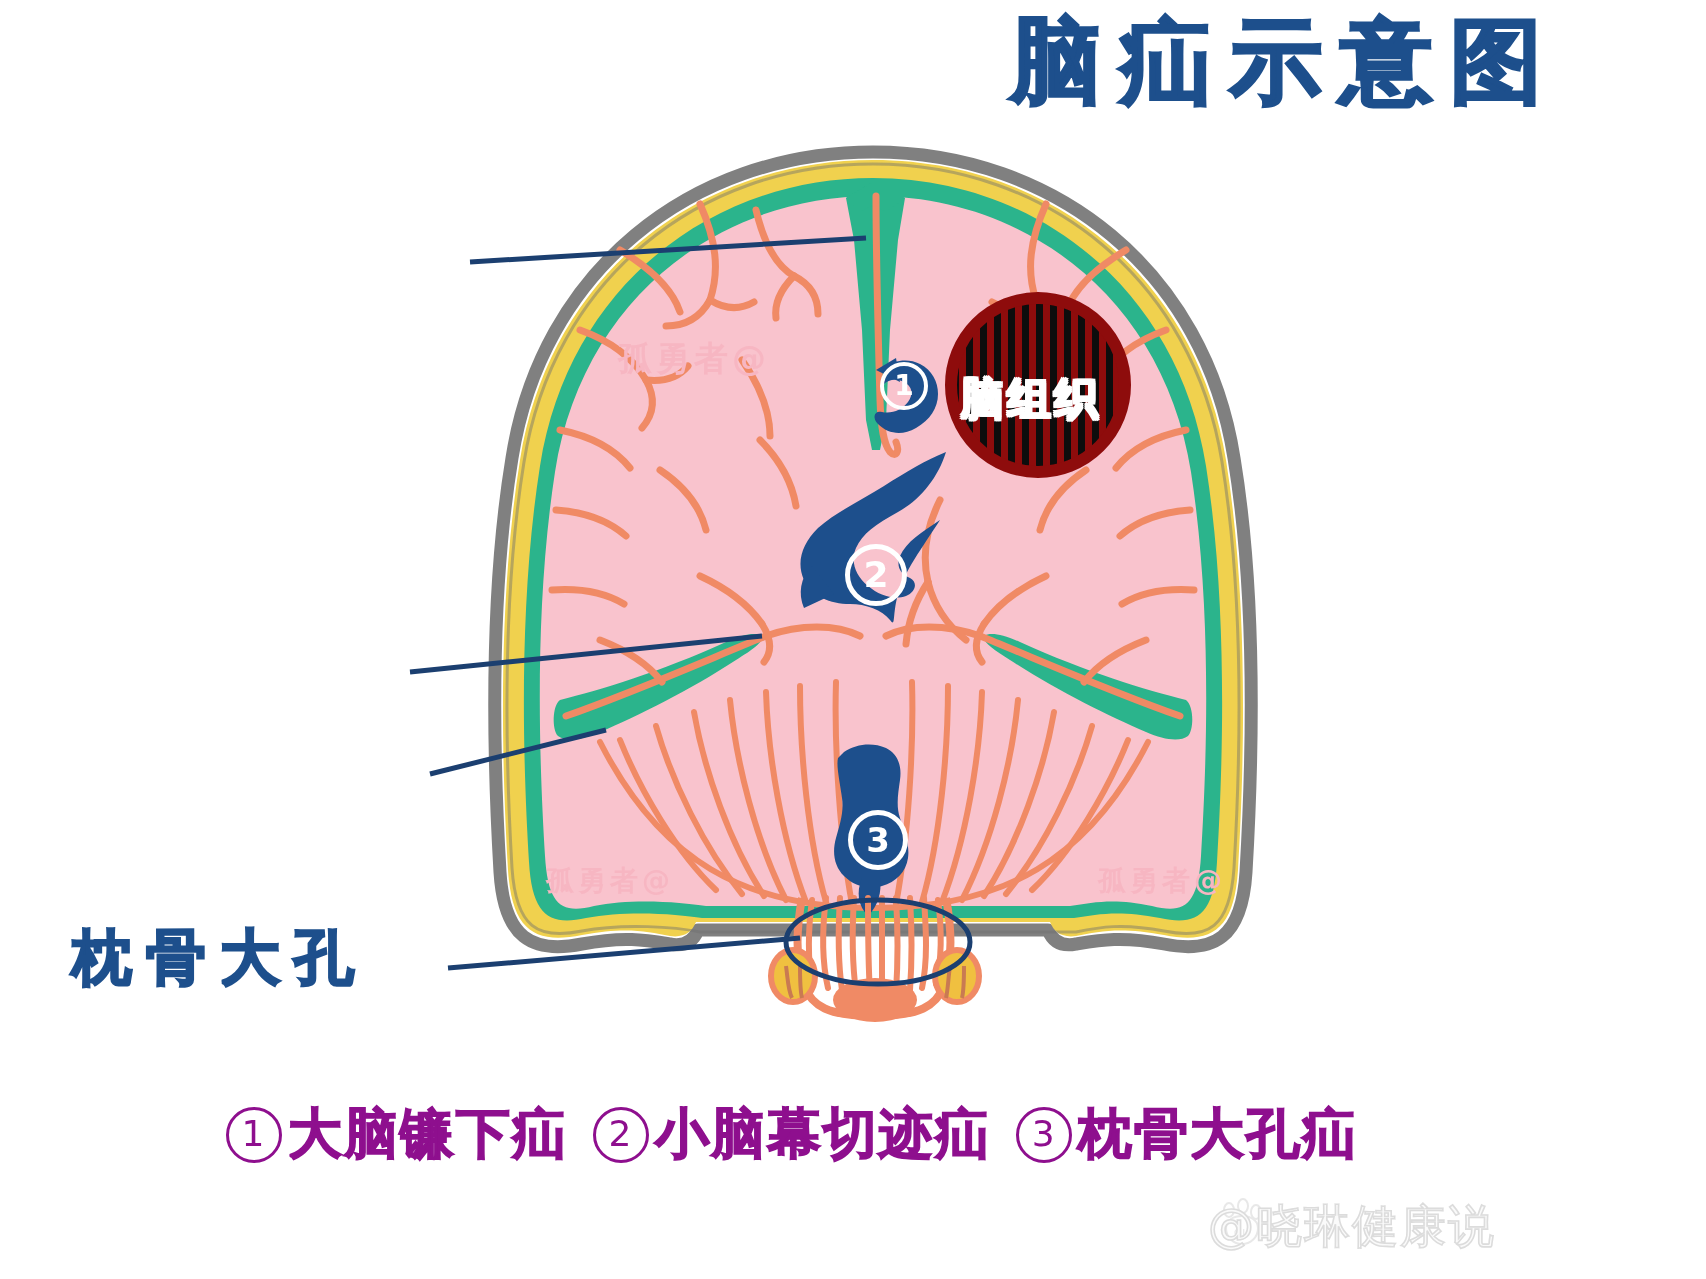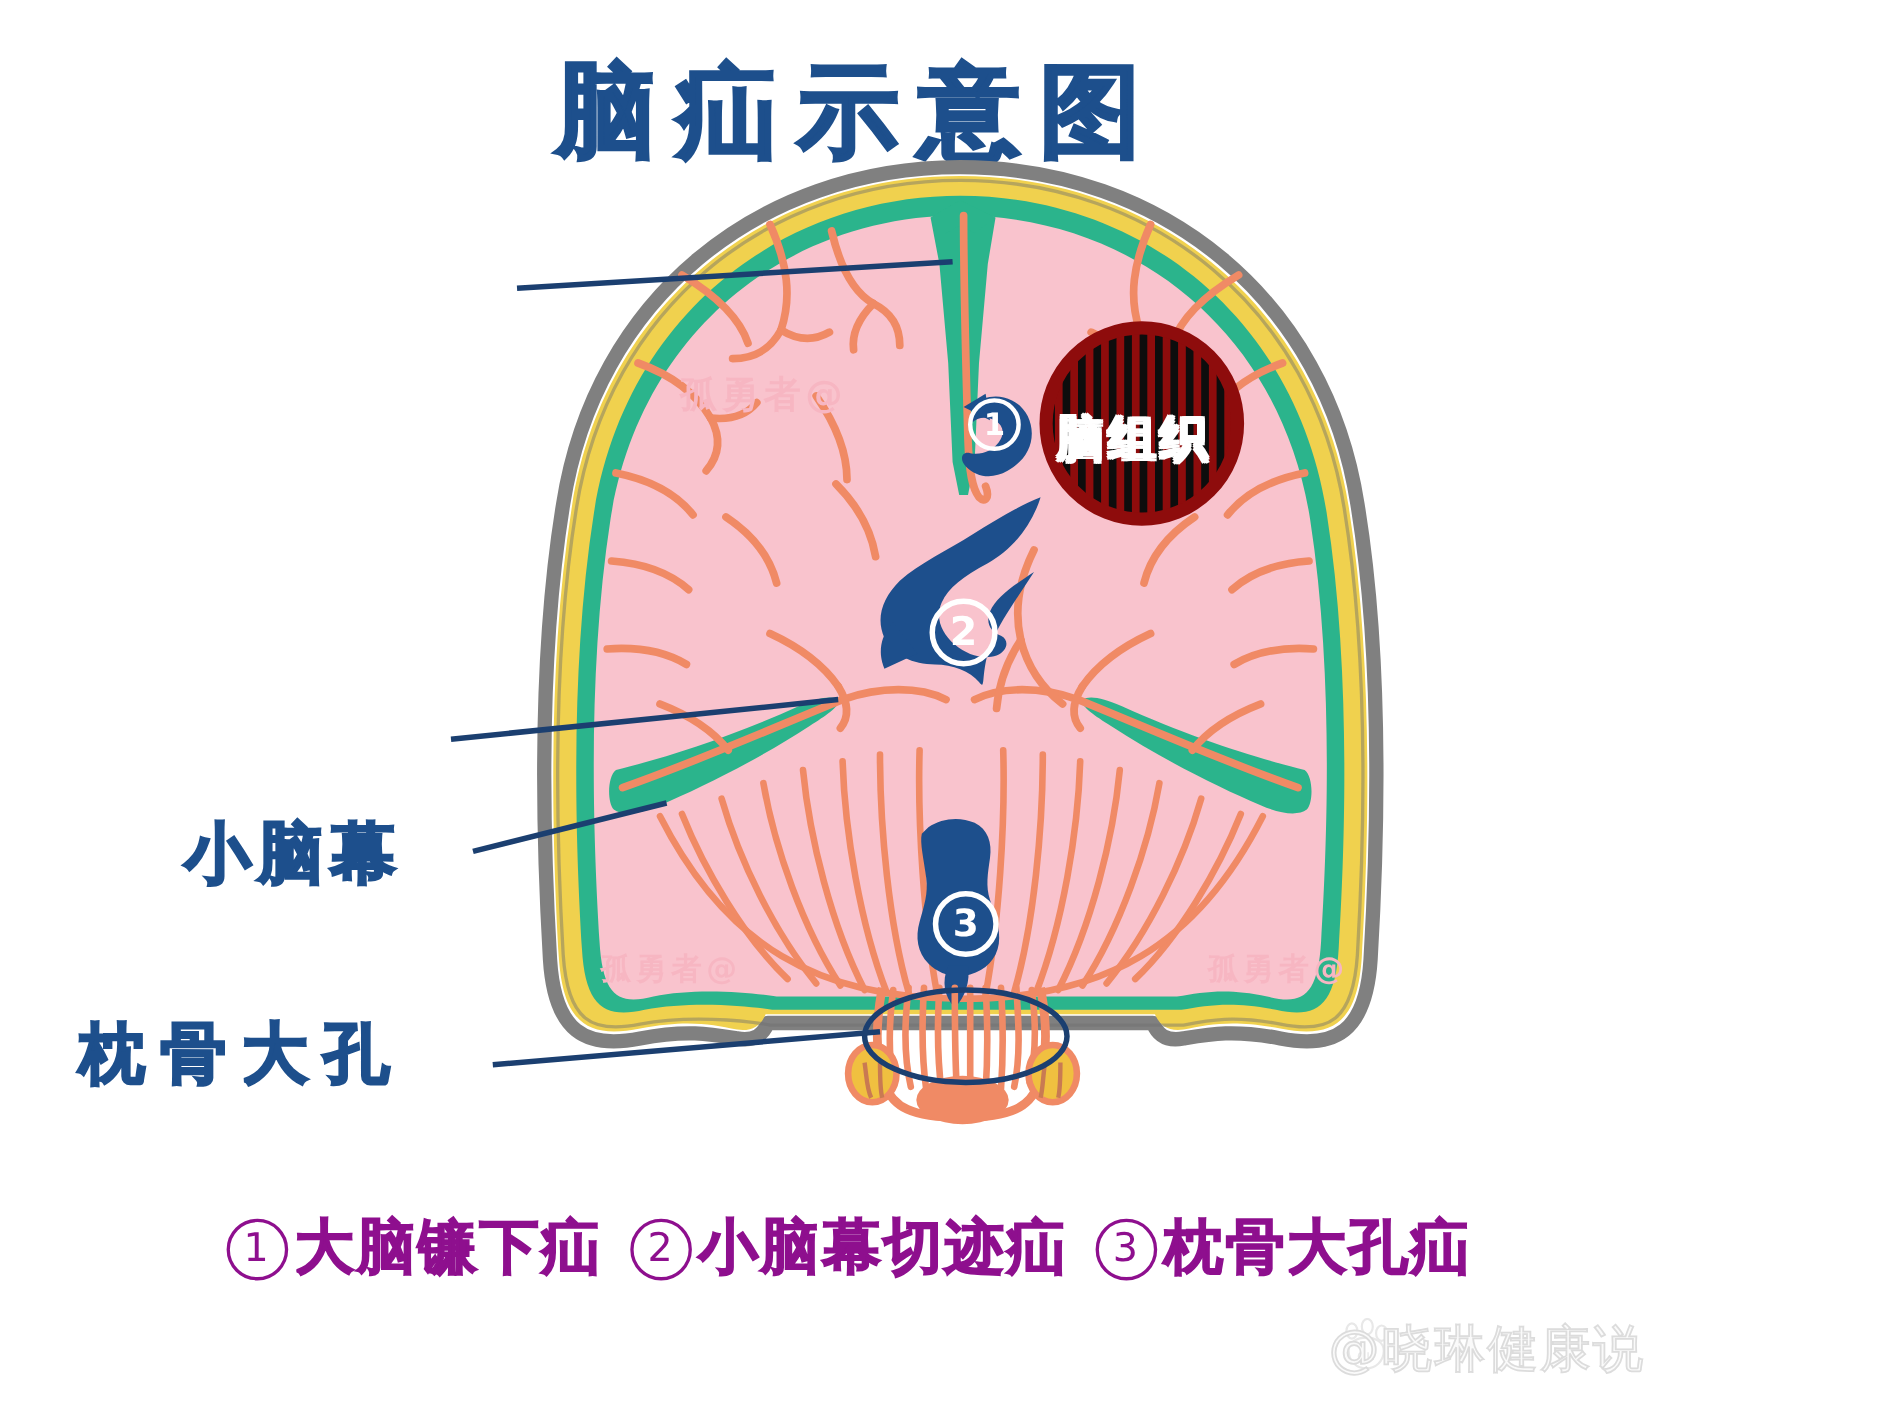--- a/index.html
+++ b/index.html
@@ -21,29 +21,28 @@
     width: 1706px;
     height: 1279px;
     background: #ffffff;
   }
   .abs { position: absolute; }
 
   
   #title {
     left: 0; top: 14px;
     width: 1560px;
-    text-align: center;
+    text-align: right;
     font-size: 92px;
     font-weight: 700;
     letter-spacing: 18px;
     color: #1d4f8c;
     -webkit-text-stroke: 3px #1d4f8c;
     font-family: "DejaVu Sans", "Liberation Sans", sans-serif;
     line-height: 1.05;
-    margin-top: 40px;
   }
 
   
   .side-label {
     color: #1d4f8c;
     font-weight: 700;
     -webkit-text-stroke: 2.5px #1d4f8c;
     white-space: nowrap;
     font-size: 60px;
     letter-spacing: 6px;
@@ -65,20 +64,21 @@
        2px 0 0 #fff, -2px 0 0 #fff, 0 2px 0 #fff, 0 -2px 0 #fff,
        2px 2px 0 #fff, -2px -2px 0 #fff, 2px -2px 0 #fff, -2px 2px 0 #fff;
   }
 
   
   #legend {
     left: 0; top: 1098px;
     width: 1544px;
     text-align: center;
     white-space: nowrap;
+    padding-left: 20px;
   }
   #legend .item {
     display: inline-block;
     font-size: 54px;
     font-weight: 700;
     color: #8e0f8e;
     letter-spacing: 2px;
     margin: 0 10px;
     vertical-align: middle;
     -webkit-text-stroke: 1.5px #8e0f8e;
@@ -359,21 +359,20 @@
       <line x1="470" y1="262" x2="866" y2="238"></line>
       <line x1="410" y1="672" x2="762" y2="636"></line>
       <line x1="430" y1="774" x2="606" y2="730"></line>
       <line x1="448" y1="968" x2="800" y2="938"></line>
     </g>
 
   </svg>
 
 
 
-  <div class="abs side-label" id="lbl-tent">小脑幕</div>
 
   <div class="abs side-label" id="lbl-foramen">枕骨大孔</div>
 
   <div class="abs" id="lbl-mass">脑组织</div>
 
   <div class="abs marker" id="m1">1</div>
   <div class="abs marker" id="m2">2</div>
   <div class="abs marker" id="m3">3</div>
 
   <div class="abs" id="legend">

